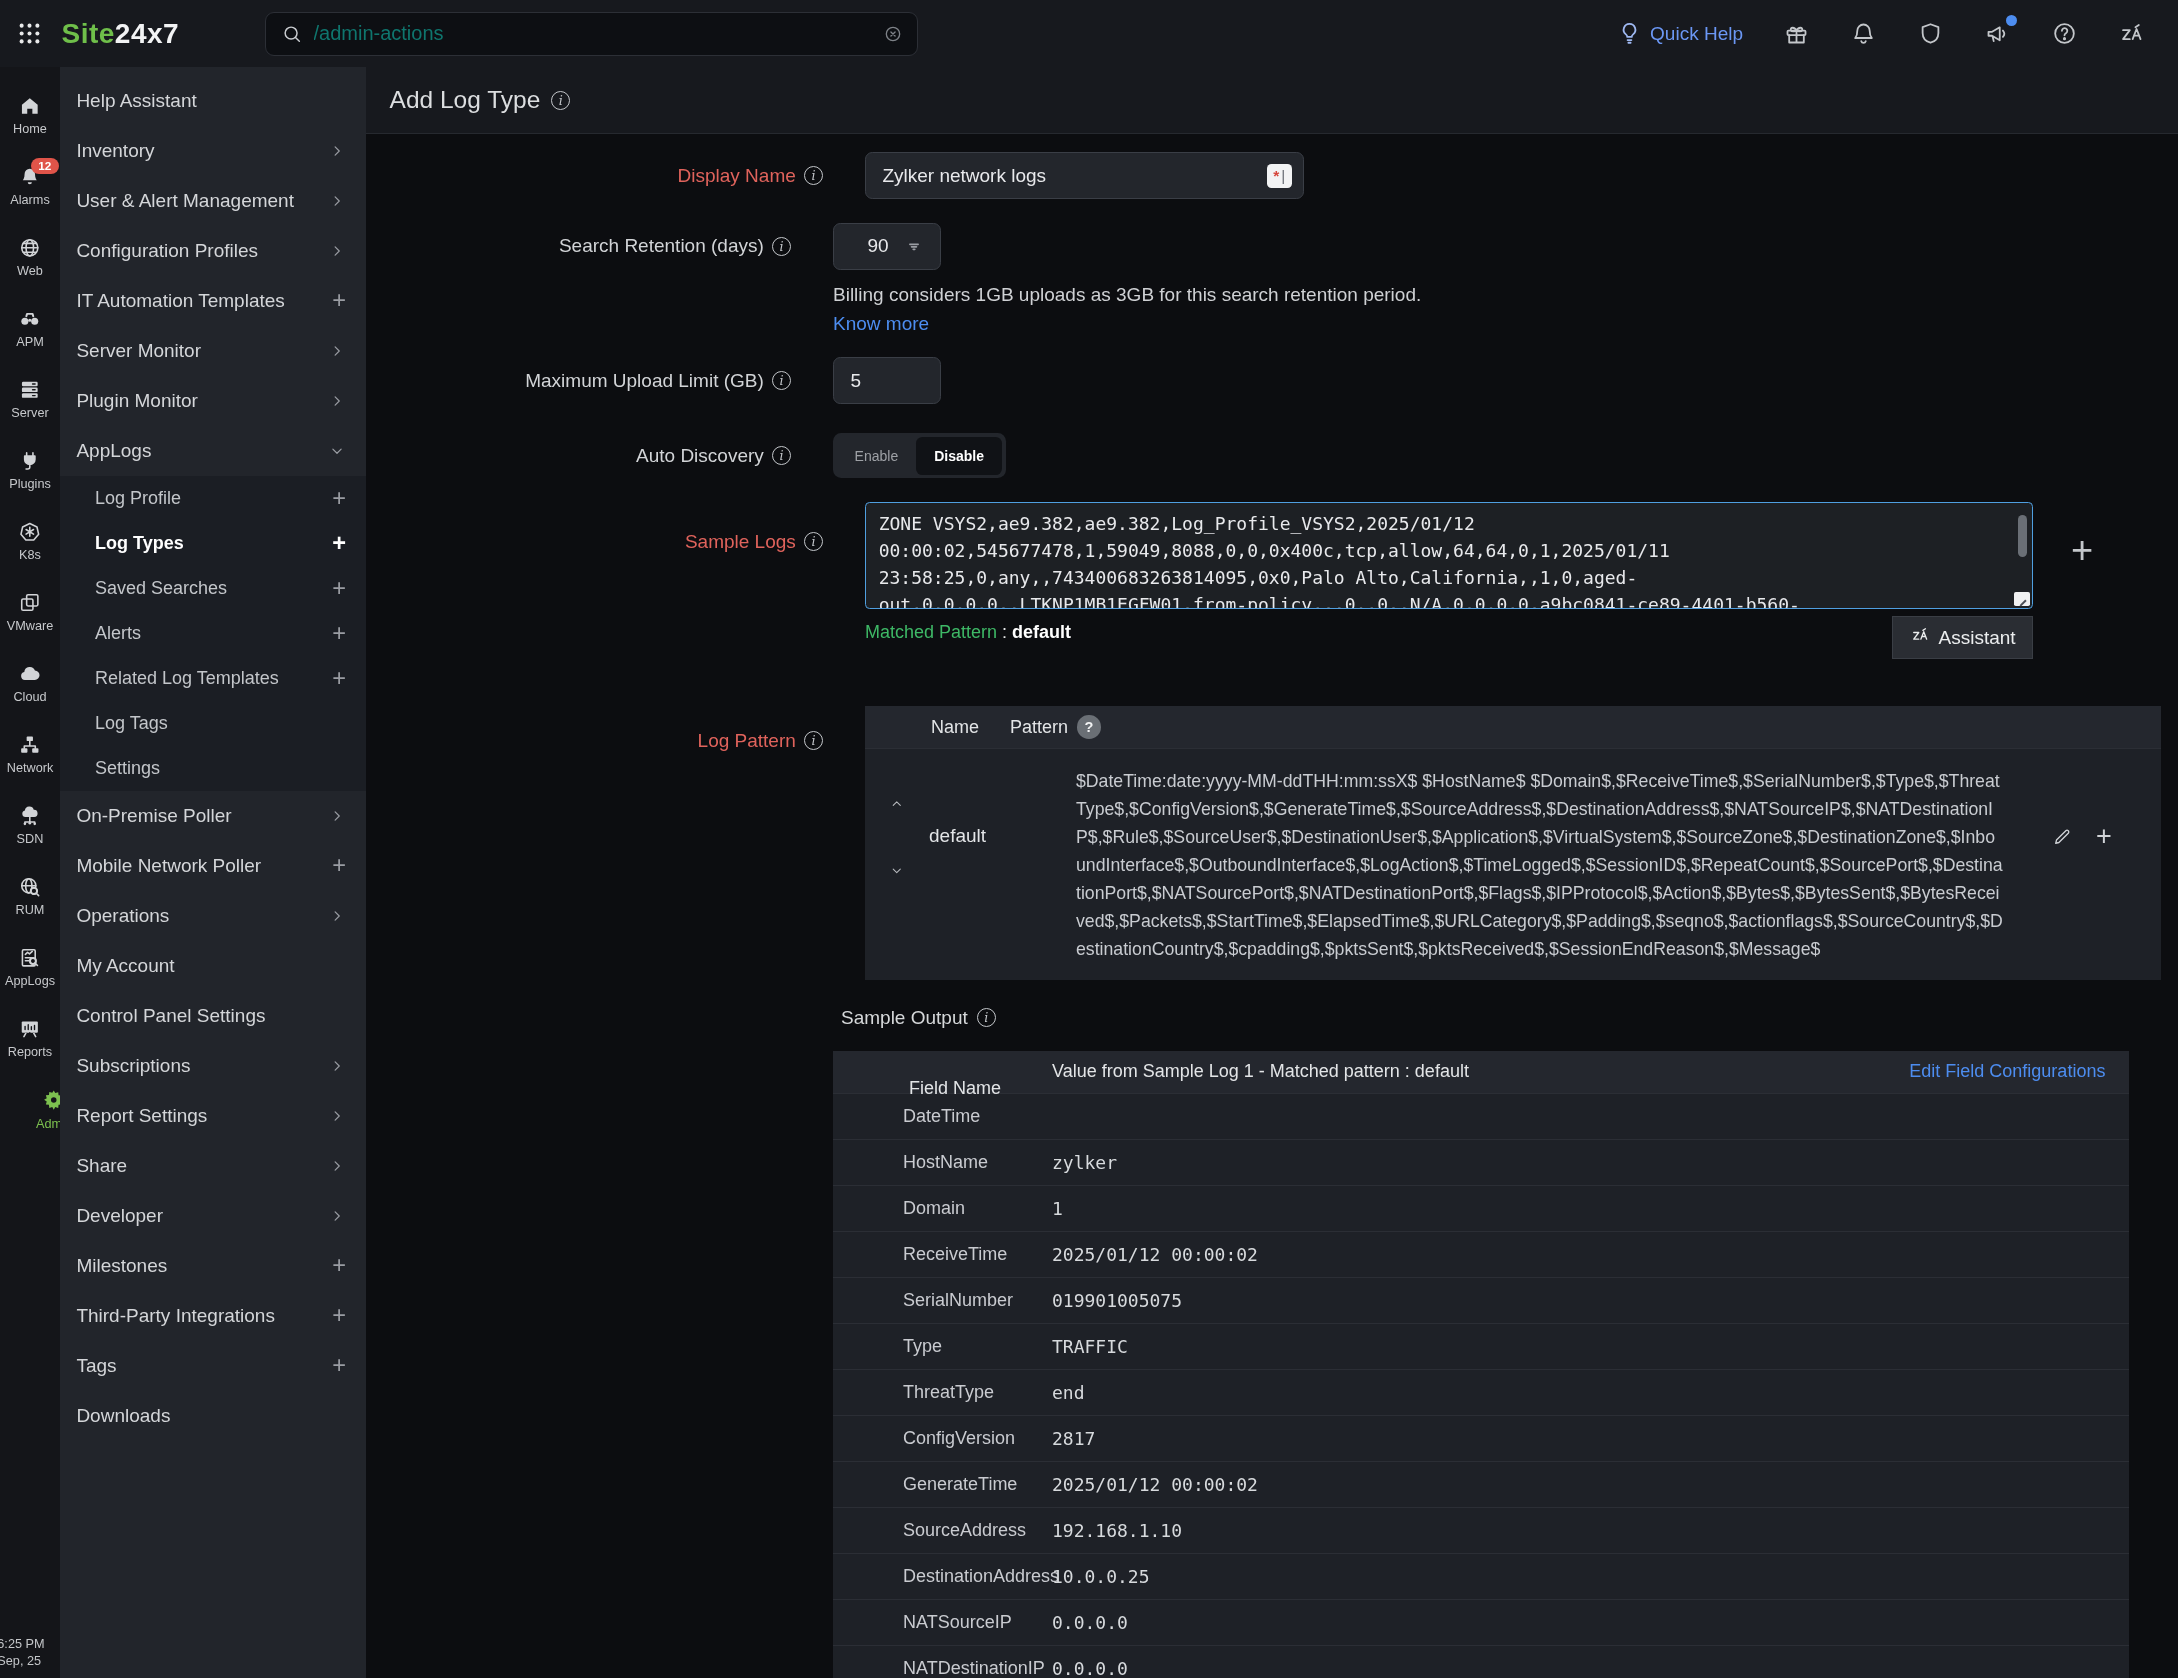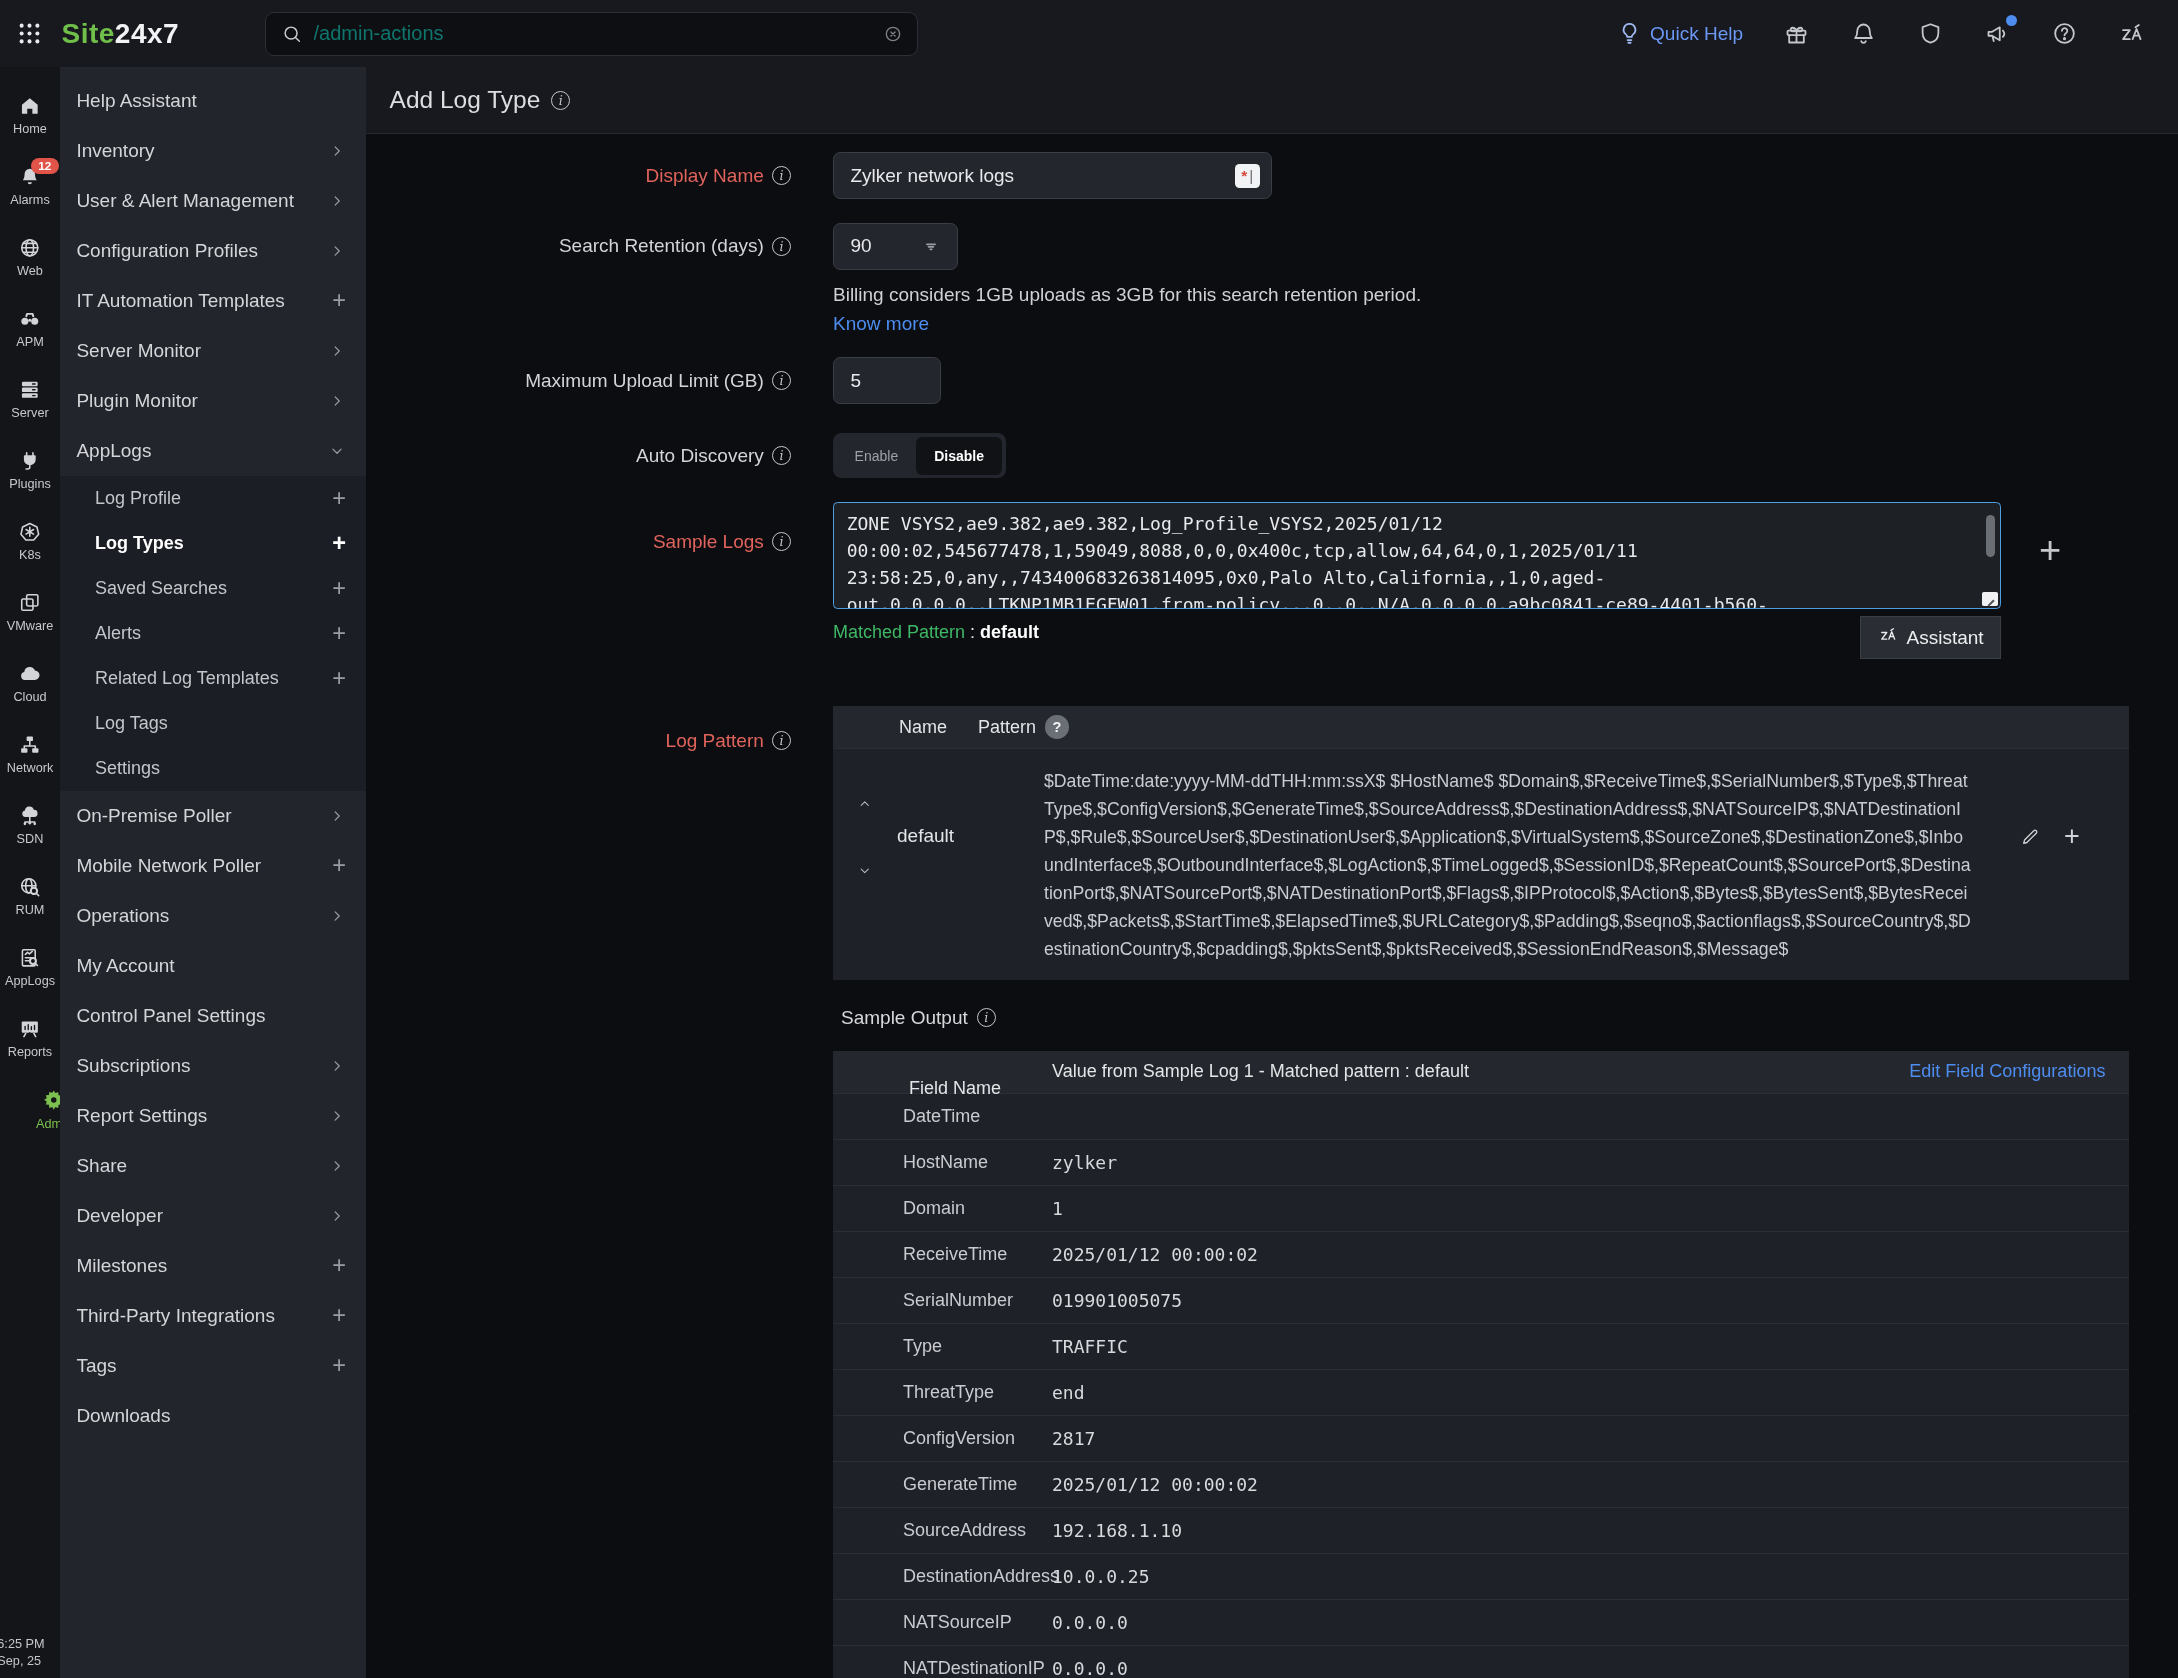--- a/index.html
+++ b/index.html
@@ -45,29 +45,29 @@
   
   .main { position:absolute; top:67px; left:366px; width:1812px; height:1611px; background:#0c0d10; overflow:hidden; }
   .main-header { height:67px; background:#17191e; border-bottom:0.9px solid #26292f; display:flex; align-items:center; padding-left:23.6px; gap:11px; }
   .main-title { font-size:24.5px; color:#dcdee0; }
   .info-i { display:inline-flex; align-items:center; justify-content:center; width:19px; height:19px; border:1.4px solid #c3c6ca; border-radius:50%; color:#c3c6ca; font-size:12.7px; font-family:"DejaVu Serif",serif; font-style:italic; flex:0 0 auto; cursor:pointer; }
 
   .form { padding-top:9px; }
   .frow { display:flex; align-items:center; }
   .frow.top { align-items:flex-start; }
   .flabel { width:425px; display:flex; justify-content:flex-end; align-items:center; gap:8.2px; font-size:19px; color:#d2d4d7; text-align:right; flex:0 0 auto; }
-  .flabel.req { color:#e0635c; }
+  .flabel.req { color:#e0635c;margin-left:32px; }
   .fctrl { margin-left:42px; }
 
   .text-input { background:#23262c; border:0.9px solid #3a3e46; border-radius:7.3px; color:#e8e9ec; font-size:19px; padding:0 16.4px; height:47px; display:flex; align-items:center; }
   .input-dn { width:439px; position:relative; }
   .mandatory-ic { position:absolute; right:11px; top:11px; width:25.5px; height:23.6px; background:#f2f3f4; border-radius:4.5px; display:flex; align-items:center; justify-content:center; font-size:15.5px; color:#d6463c; font-weight:bold; }
   .mandatory-ic .bar { color:#6a6f76; font-weight:normal; margin-left:1.8px; }
   .input-sm { width:108px; }
-  .select { width:125px; justify-content:space-between; cursor:pointer;gap:15px; }
+  .select { width:108px; justify-content:flex-end; cursor:pointer;gap:15px; }
   .select .caret { color:#9a9da3; display:flex; }
 
   .note { color:#cfd1d4; font-size:19px; margin-top:14.5px; }
   .link { color:#4d8df0; font-size:19px; margin-top:7.3px; cursor:pointer; display:inline-block; }
 
   .seg { background:#23262c; border-radius:8.2px; padding:3.6px; display:flex; height:45px; align-items:stretch; }
   .seg .opt { display:flex; align-items:center; padding:0 18px; font-size:14px; color:#9ea1a6; border-radius:6.4px; cursor:pointer; }
   .seg .opt.sel { background:#101216; color:#ffffff; font-weight:bold; }
 
   .ta-wrap { position:relative; width:1168px; }

